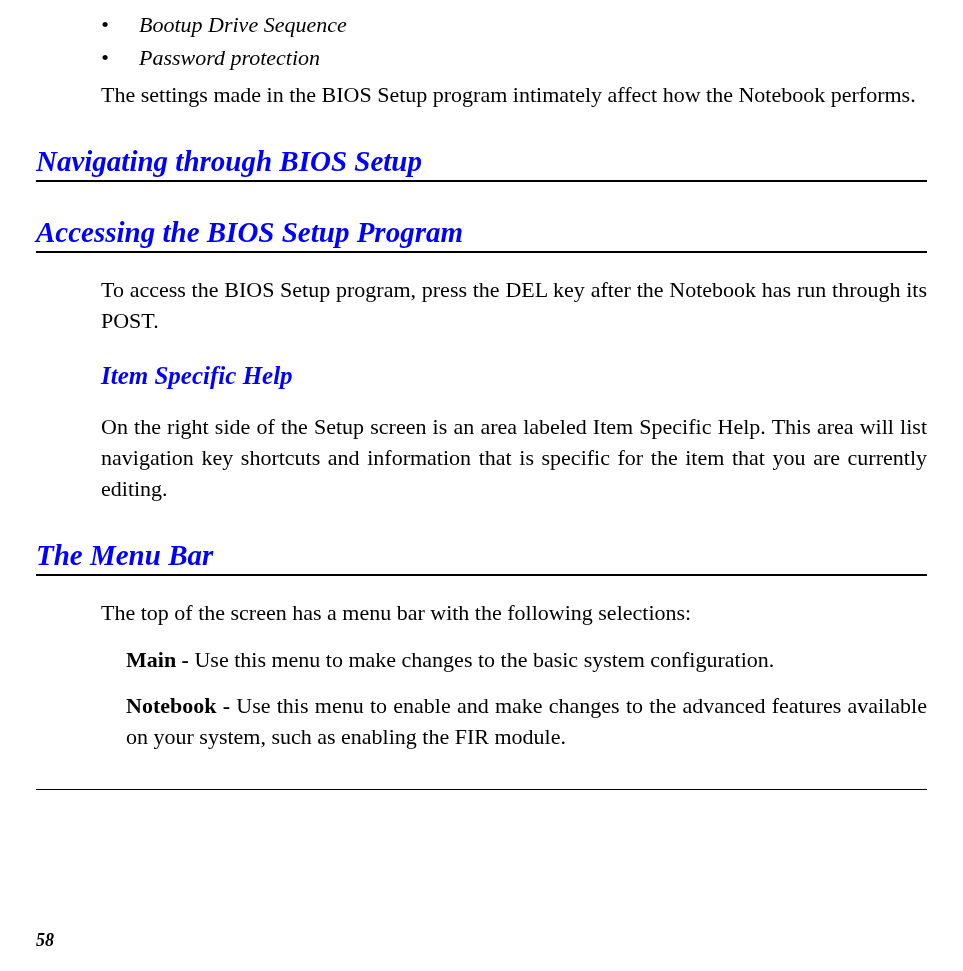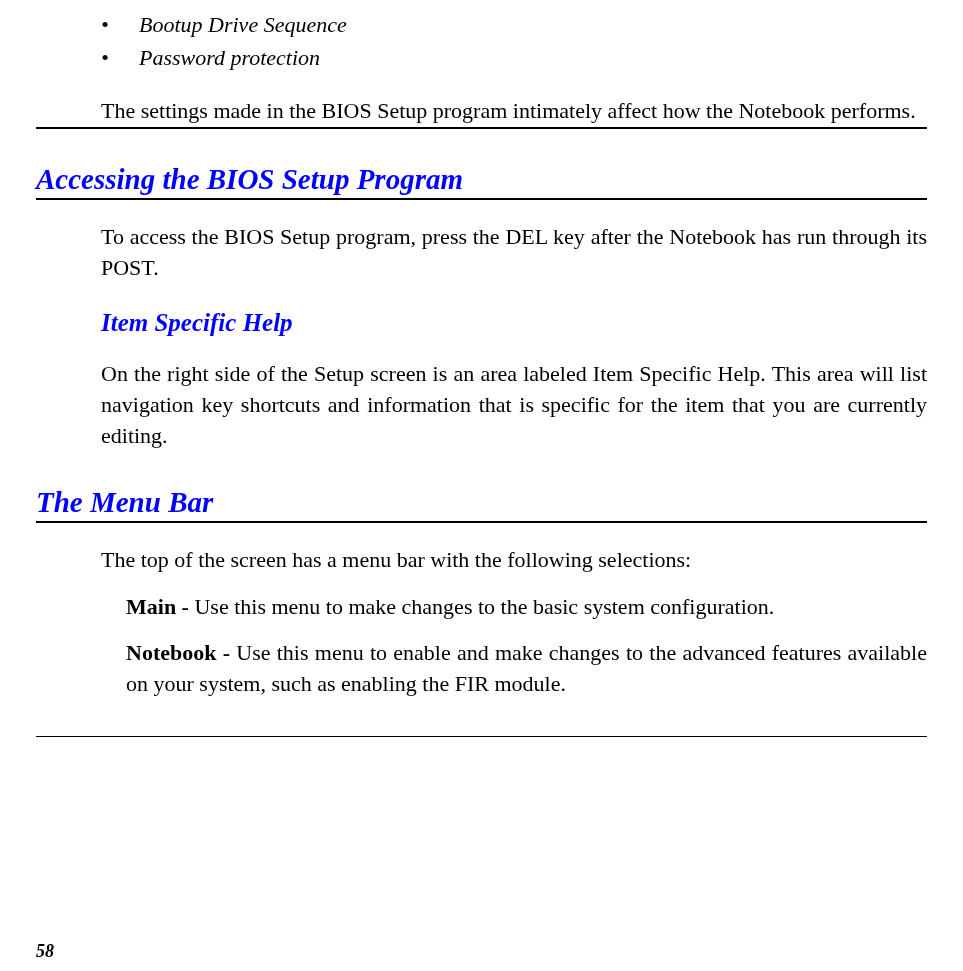--- a/index.html
+++ b/index.html
@@ -33,21 +33,21 @@
     ul.bullets li:before {
       content: "•";
       position: absolute;
       left: 0;
       font-size: 22px;
     }
     .para {
       font-size: 22px;
       line-height: 1.4;
       text-align: justify;
-      margin-top: 22px;
+      margin-top: 6px;
     }
     h2.section {
       font-family: "Times New Roman", Times, serif;
       font-style: italic;
       font-weight: bold;
       font-size: 29px;
       color: #0000ff;
       margin-left: -65px;
       margin-top: 34px;
       margin-bottom: 2px;
@@ -82,35 +82,36 @@
       border-top: 1.5px solid #000;
       margin-left: -65px;
       margin-top: 36px;
     }
     .pagenum {
       font-style: italic;
       font-weight: bold;
       font-size: 18px;
       position: absolute;
       left: 36px;
-      bottom: 9px;
+      bottom: 20px;
     }
   </style>
 </head>
 <body>
 
 <div class="content">
 
   <ul class="bullets">
     <li>Bootup Drive Sequence</li>
     <li>Password protection</li>
   </ul>
 
   <p class="para">The settings made in the BIOS Setup program intimately affect how the Notebook performs.</p>
 
+  <h2 class="section">Navigating through BIOS Setup</h2>
   <hr class="rule">
 
   <h2 class="section">Accessing the BIOS Setup Program</h2>
   <hr class="rule">
   <p class="para">To access the BIOS Setup program, press the DEL key after the Notebook has run through its POST.</p>
 
   <h3 class="subsection">Item Specific Help</h3>
   <p class="para" style="margin-top:6px;">On the right side of the Setup screen is an area labeled Item Specific Help.  This area will list navigation key shortcuts and information that is specific for the item that you are currently editing.</p>
 
   <h2 class="section">The Menu Bar</h2>

